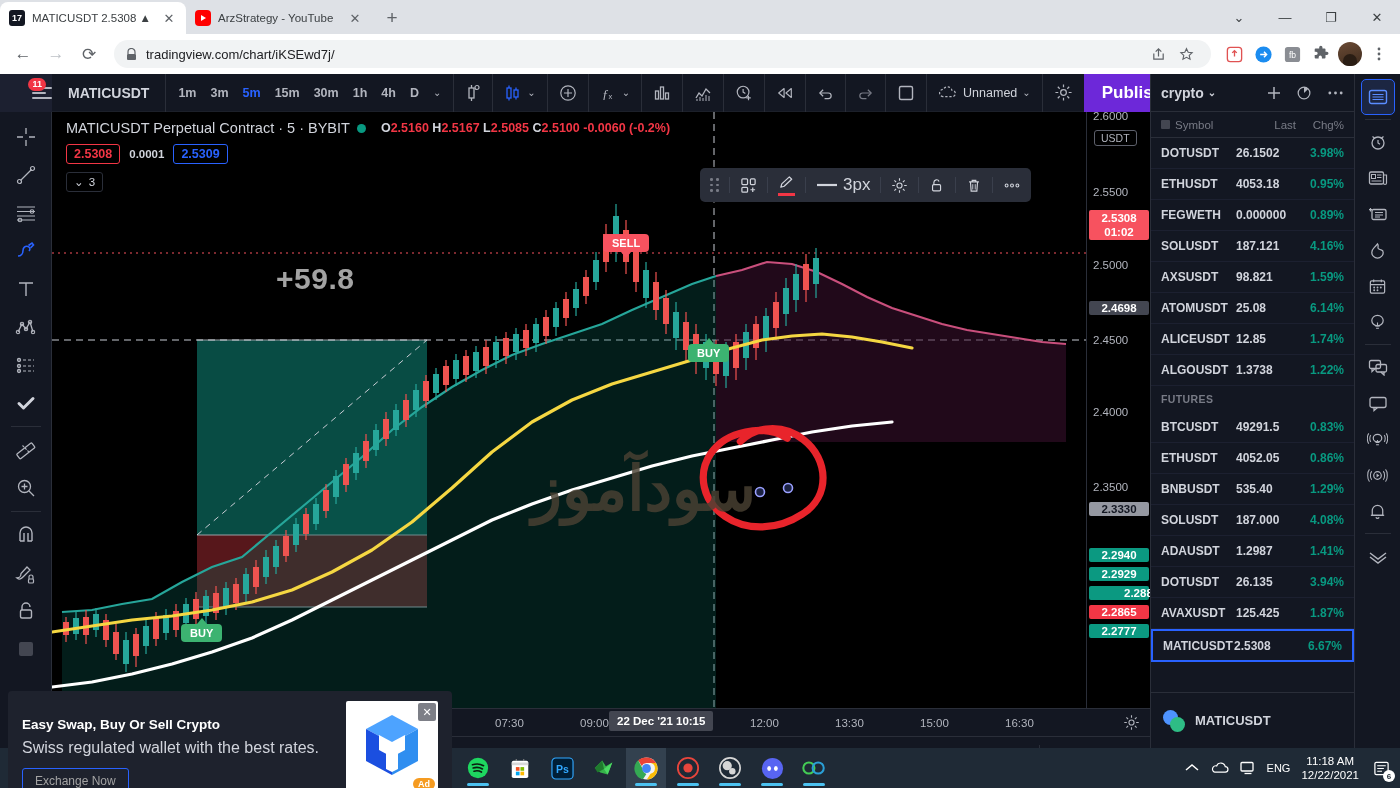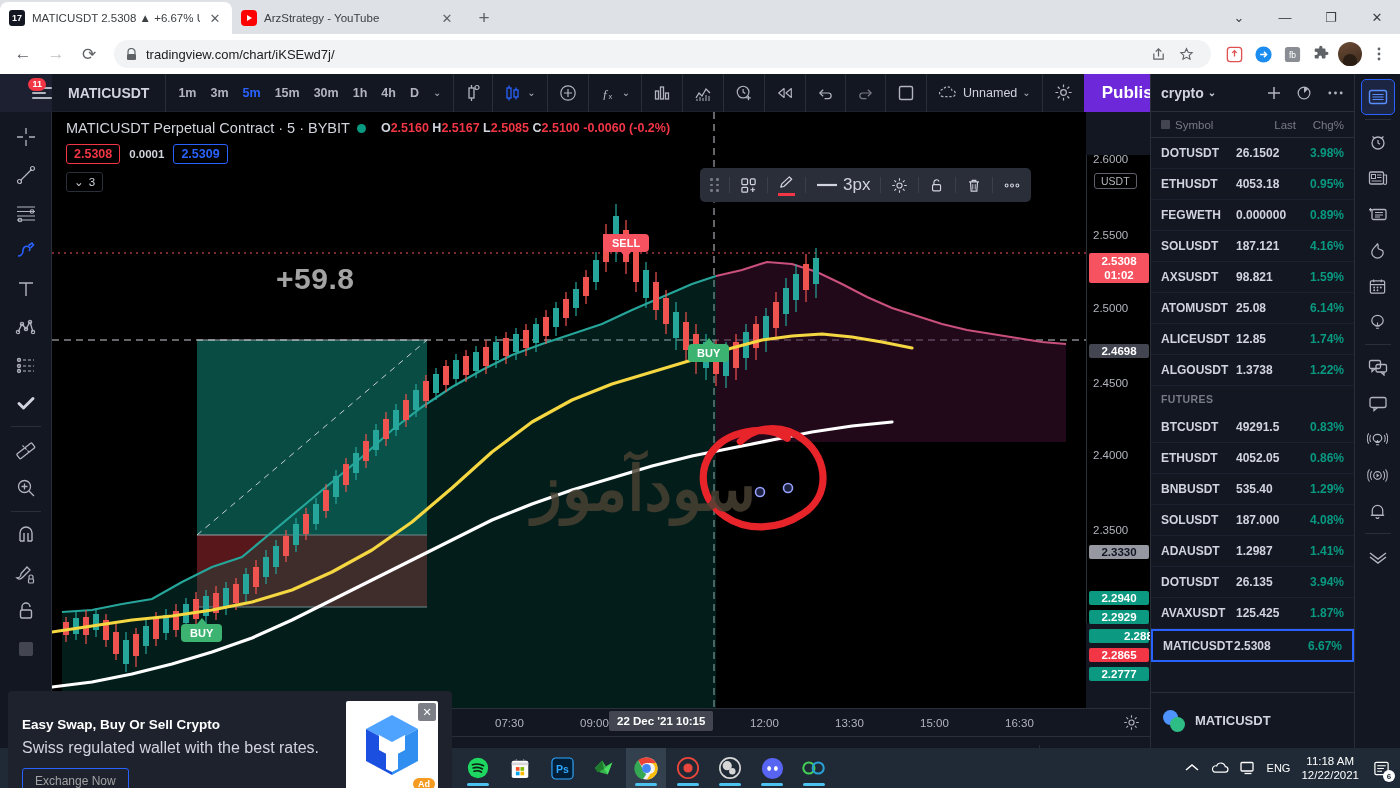--- a/index.html
+++ b/index.html
@@ -10,21 +10,21 @@
   }
   .app { position: relative; width: 1400px; height: 788px; }
 
   
   .chrome-tabstrip {
     position: absolute; left: 0; top: 0; width: 1400px; height: 34px;
     background: #dee1e6;
     display: flex; align-items: flex-end;
   }
   .tab {
-    height: 32px; width: 232px; border-radius: 8px 8px 0 0;
+    height: 32px; width: 186px; border-radius: 8px 8px 0 0;
     display: flex; align-items: center; gap: 7px; padding: 0 9px;
     font-size: 12px; color: #3c4043; position: relative;
   }
   .tab.active { background: #fff; }
   .tab.inactive { background: #dee1e6; }
   .tab-favicon {
     width: 16px; height: 16px; border-radius: 3px; flex: none;
     display: flex; align-items: center; justify-content: center;
     font-size: 9px; font-weight: bold; color: #fff;
   }
@@ -194,22 +194,22 @@
   .buy-tag { background:#3cb371; }
   .tag-arrow {
     position:absolute; left:50%; margin-left:-5px; width:0; height:0;
     border-left:5px solid transparent; border-right:5px solid transparent;
   }
   .sell-tag .tag-arrow { bottom:-6px; border-top:6px solid #f7525f; }
   .buy-tag .tag-arrow { top:-6px; border-bottom:6px solid #3cb371; }
 
   
   .price-scale {
-    position:absolute; left:1086px; top:38px; width:64px; height:468px;
-    background:#000; border-left:1px solid #2a2e39; font-size:11.5px;margin-top:43px;
+    position:absolute; left:1086px; top:38px; width:64px; height:596px;
+    background:#000; border-left:1px solid #2a2e39; font-size:11.5px;
   }
   .ps-lbl { position:absolute; left:6px; color:#b2b5be; }
   .ps-pill {
     position:absolute; left:2px; width:60px; text-align:center;
     font-weight:bold; font-size:11.5px; border-radius:2px; padding:1px 0;
   }
   .usdt-chip {
     position:absolute; left:7px; top:18px; border:1px solid #5d606b; color:#b2b5be;
     font-size:10.5px; border-radius:3px; padding:1px 6px;
   }

